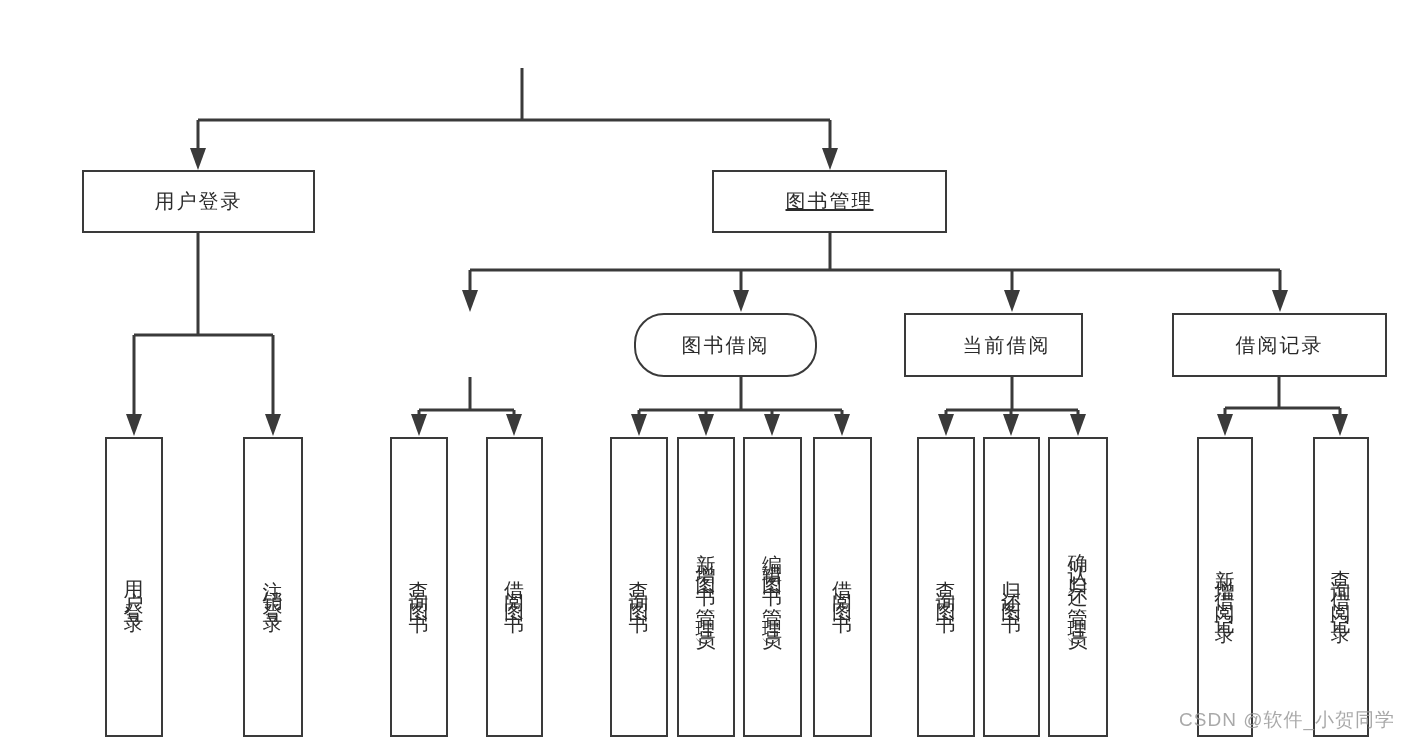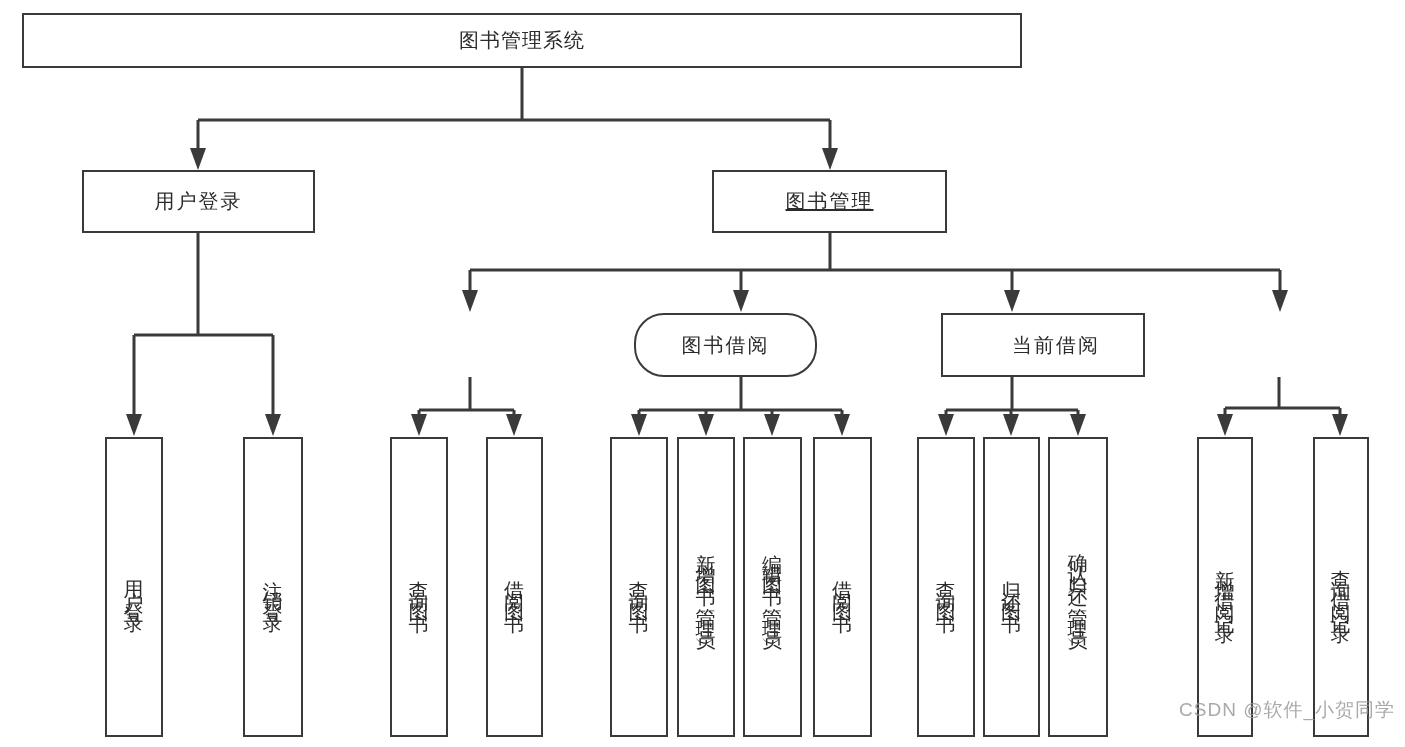--- a/index.html
+++ b/index.html
@@ -43,21 +43,21 @@
     writing-mode: vertical-rl;
     text-orientation: mixed;
     font-size: 20px;
     letter-spacing: 11px;
     line-height: 1;
     white-space: nowrap;
   }
   #watermark {
     position: absolute;
     right: 10px;
-    bottom: 24px;
+    bottom: 14px;
     font-size: 19px;
     letter-spacing: 1px;
     color: rgba(154, 154, 154, 0.85);
     white-space: nowrap;
   }
   .wire { stroke: #3a3a3a; stroke-width: 3; fill: none; }
   .arrow { fill: #3a3a3a; stroke: none; }
 </style>
 </head>
 <body>
@@ -107,36 +107,36 @@
       <polygon class="arrow" points="1070,414 1086,414 1078,436"></polygon>
     </g>
 
     <g>
       <path class="wire" d="M1279,377 L1279,408 M1225,408 L1340,408 M1225,408 L1225,416 M1340,408 L1340,416"></path>
       <polygon class="arrow" points="1217,414 1233,414 1225,436"></polygon>
       <polygon class="arrow" points="1332,414 1348,414 1340,436"></polygon>
     </g>
   </svg>
 
-  <div class="box root-box" style="left:22px; top:13px; width:1000px; height:55px;">
-    <span class="root-label">图书管理系统</span>
-  </div>
 
   <div class="box" style="left:82px; top:170px; width:233px; height:63px;">
     <span class="h-label">用户登录</span>
   </div>
   <div class="box" style="left:712px; top:170px; width:235px; height:63px;text-decoration:underline;">
     <span class="h-label">图书管理</span>
   </div>
 
   <div class="box" style="left:634px; top:313px; width:183px; height:64px;border-radius:30px;">
     <span class="h-label">图书借阅</span>
   </div>
-  <div class="box" style="left:941px; top:313px; width:204px; height:64px;padding-left:26px;">
+  <div class="box" style="left:904px; top:313px; width:179px; height:64px;padding-left:26px;">
     <span class="h-label">当前借阅</span>
+  </div>
+  <div class="box" style="left:1172px; top:313px; width:215px; height:64px;">
+    <span class="h-label">借阅记录</span>
   </div>
 
   <div class="box leaf-box" style="left:105px; top:437px; width:58px; height:300px;">
     <span class="v-label">用户登录</span>
   </div>
   <div class="box leaf-box" style="left:243px; top:437px; width:60px; height:300px;">
     <span class="v-label">注销登录</span>
   </div>
 
   <div class="box leaf-box" style="left:390px; top:437px; width:58px; height:300px;">

